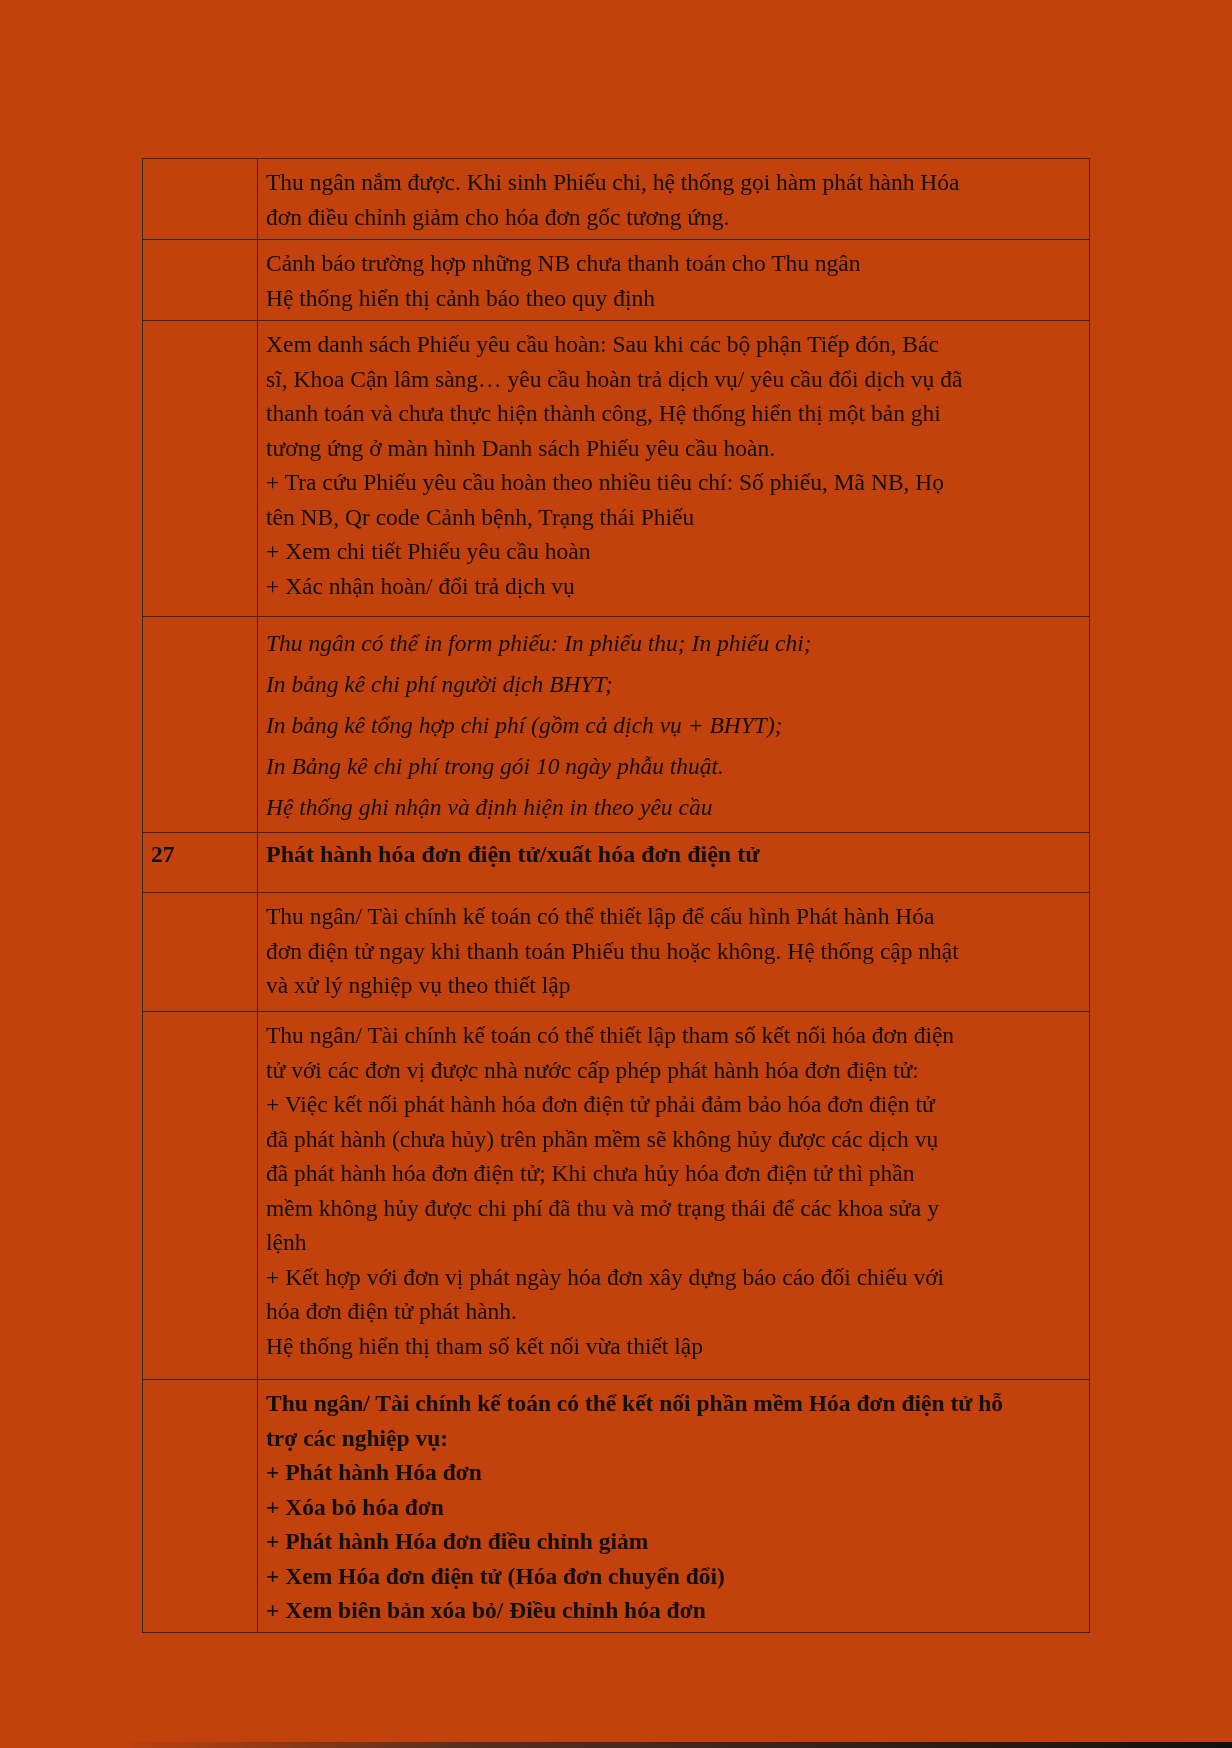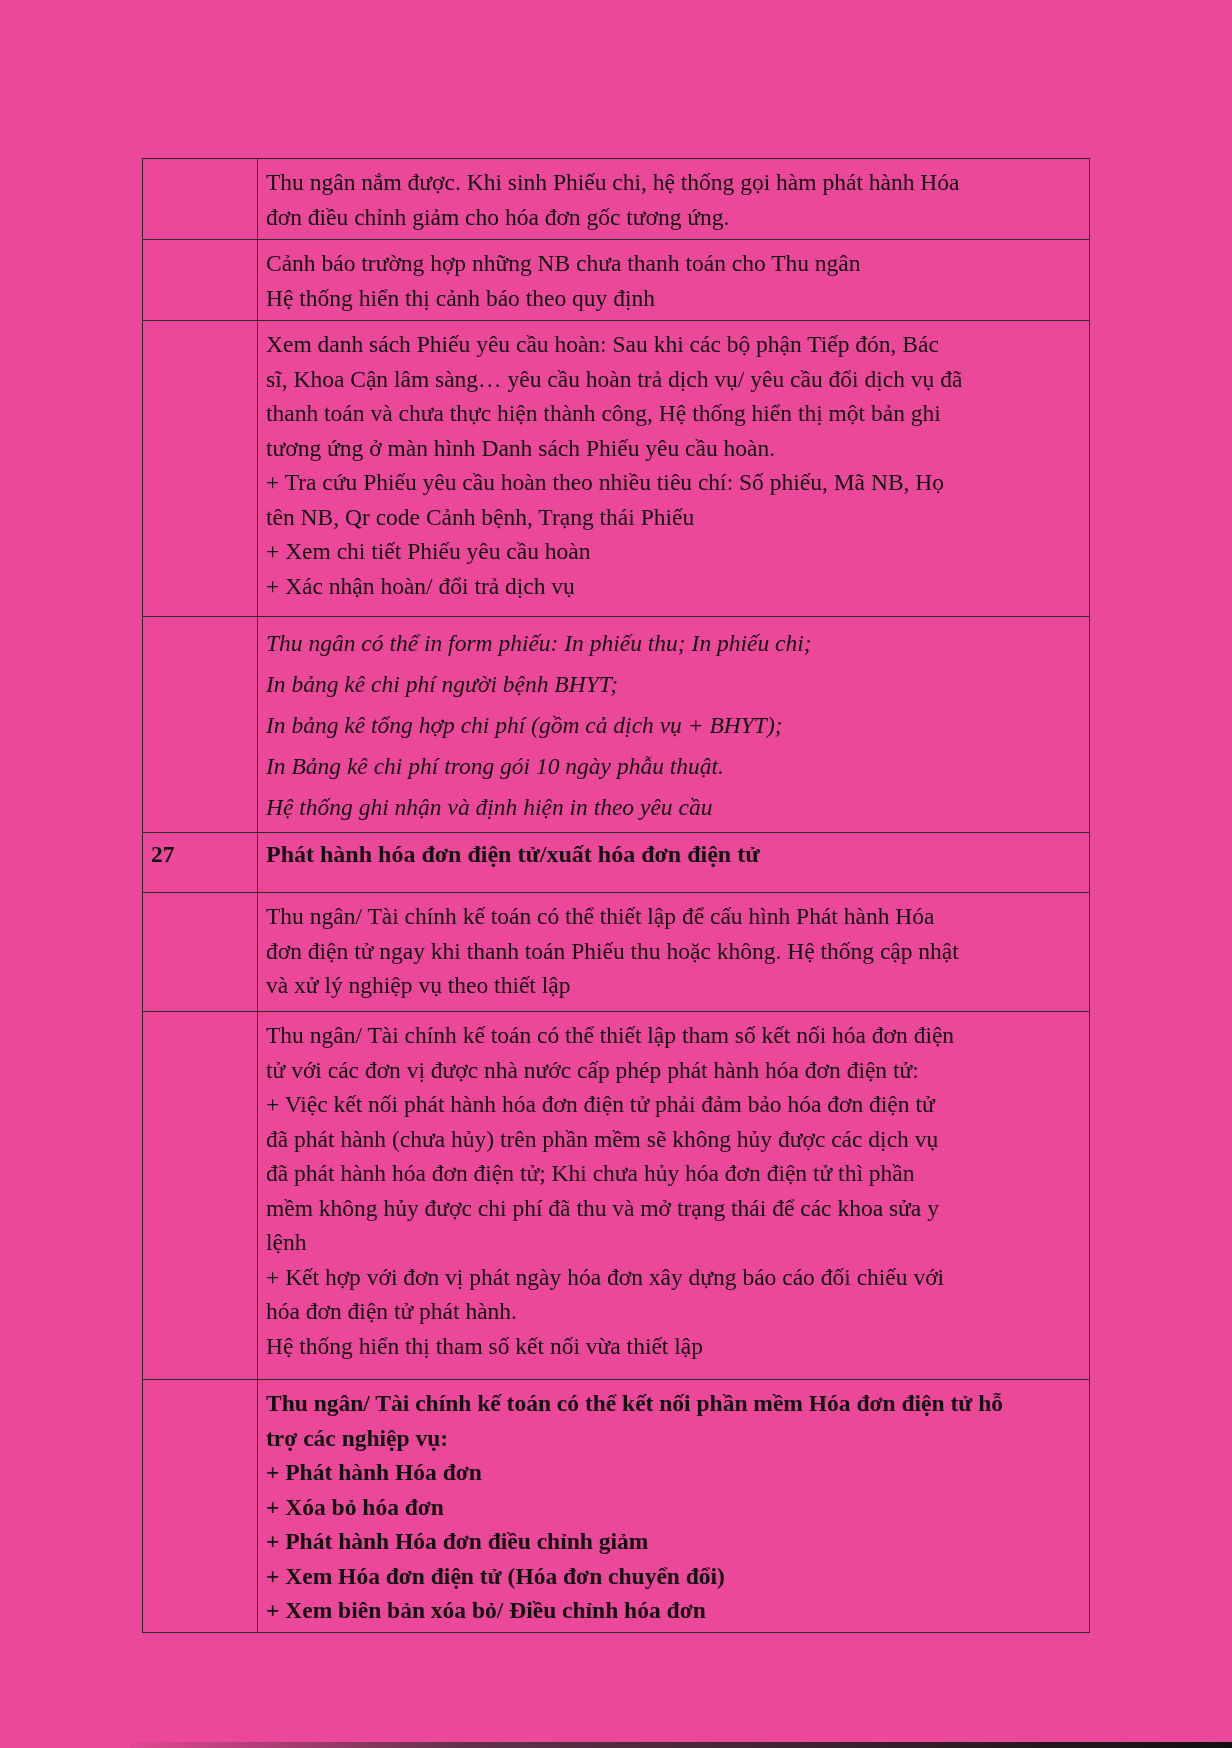--- a/index.html
+++ b/index.html
@@ -13,21 +13,21 @@
     position: relative;
     overflow: hidden;
     font-family: "Liberation Serif", "DejaVu Serif", serif;
     color: #111111;
   }
   .page {
     position: absolute;
     left: 0; top: 0;
     width: 1232px;
     height: 1748px;
-    background: #ec4899;
+    background: #c2410c;
   }
   .doc-table {
     position: absolute;
     left: 142px;
     top: 158px;
     width: 947px;
     border-collapse: collapse;
     table-layout: fixed;
   }
   .doc-table td {
@@ -119,21 +119,21 @@
         </td>
       </tr>
 
       <tr style="height:215px;font-style:italic;">
         <td>
             <div class="stt-cell"></div>
           </td>
         <td>
           <div class="cell-text wide">
             <span class="line">Thu ngân có thể in form phiếu: In phiếu thu; In phiếu chi;</span>
-            <span class="line">In bảng kê chi phí người bệnh BHYT;</span>
+            <span class="line">In bảng kê chi phí người dịch BHYT;</span>
             <span class="line">In bảng kê tổng hợp chi phí (gồm cả dịch vụ + BHYT);</span>
             <span class="line">In Bảng kê chi phí trong gói 10 ngày phẫu thuật.</span>
             <span class="line">Hệ thống ghi nhận và định hiện in theo yêu cầu</span>
           </div>
         </td>
       </tr>
 
       <tr style="height:60px;">
         <td>
             <div class="stt-cell">27</div>

